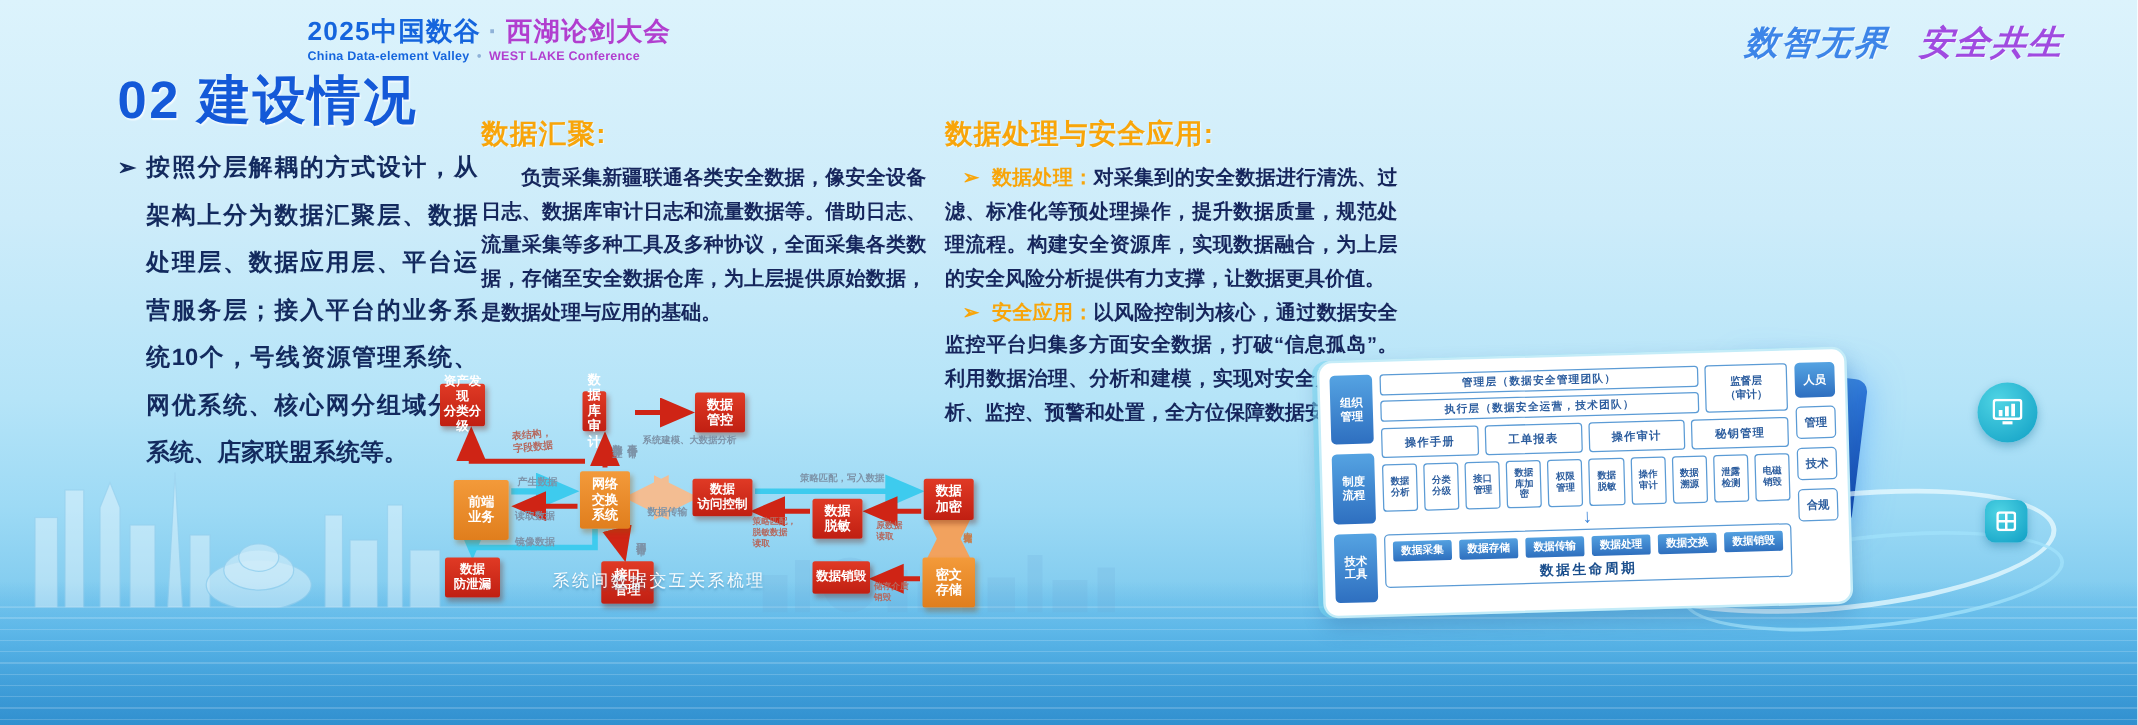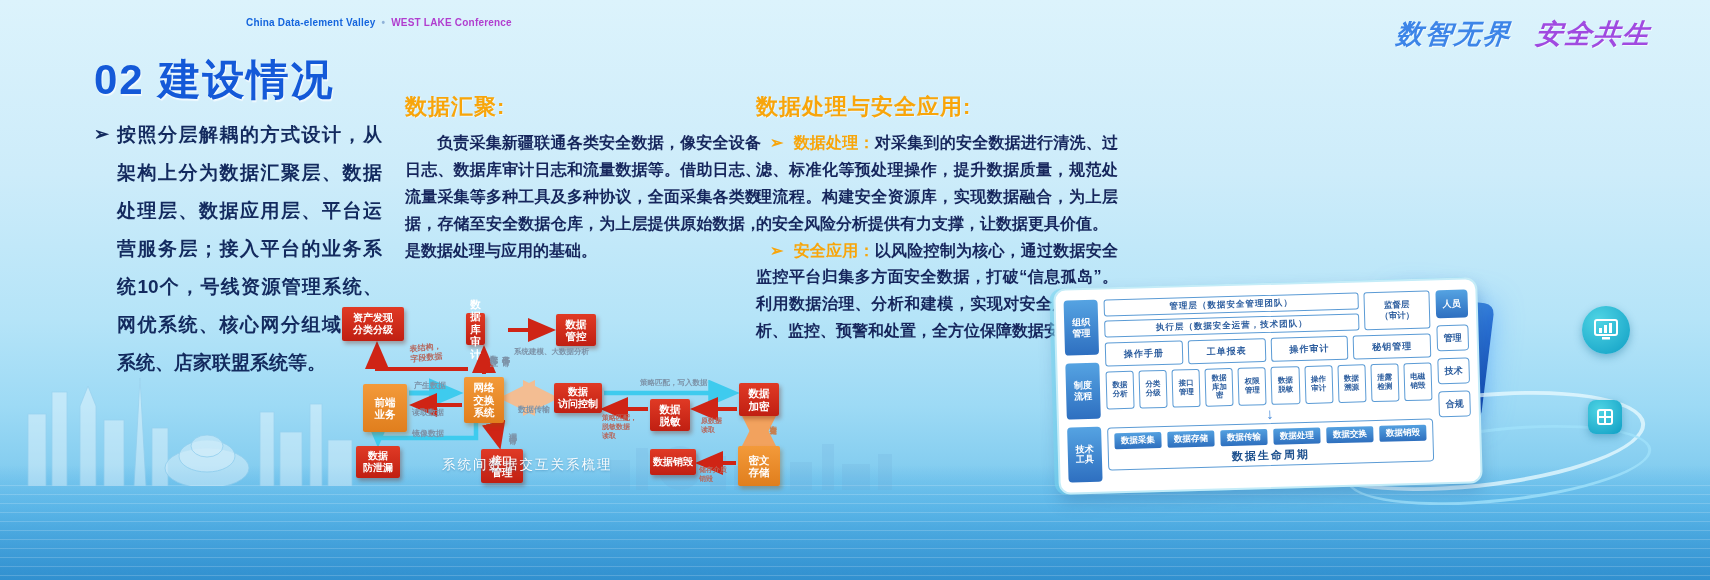--- a/index.html
+++ b/index.html
@@ -34,21 +34,21 @@
   .page-title{position:absolute;left:94px;top:52px;font-size:42px;font-weight:bold;color:#1459d8;
     letter-spacing:2px;text-shadow:1px 2px 1px rgba(255,255,255,.7);}
 
   
   .intro{position:absolute;left:94px;top:116px;width:288px;display:flex;gap:8px;}
   .intro .marker{font-size:18px;color:#132a5e;font-weight:bold;line-height:2.0;}
   .intro .txt{font-size:19px;font-weight:bold;color:#132a5e;line-height:2.0;text-align:justify;}
 
   
   .col{position:absolute;top:92px;}
-  .col.c1{left:405px;width:356px;}
+  .col.c1{left:385px;width:356px;}
   .col.c2{left:756px;width:362px;}
   .col.c3{left:1133px;width:368px;}
   .col h3{margin:0 0 8px 0;font-size:22px;color:#f8a50a;letter-spacing:1px;
     text-shadow:1px 1px 0 rgba(255,255,255,.5);}
   .col p{margin:0;font-size:16px;font-weight:bold;color:#16265c;line-height:1.68;text-align:justify;}
   .col p.indent{text-indent:2em;}
   .bullet{display:block;margin-top:4px;}
   .bullet .bm{color:#f8a50a;font-weight:bold;padding:0 10px 0 14px;}
   .bullet .bl{color:#f8a50a;font-weight:bold;}
 
@@ -141,20 +141,23 @@
         <rect x="160" y="20" width="10" height="40"></rect>
       <rect x="180" y="32" width="22" height="28"></rect>
         <rect x="212" y="14" width="12" height="46"></rect>
       <rect x="232" y="34" width="28" height="26"></rect>
         <rect x="268" y="24" width="14" height="36"></rect>
     </g>
   </svg>
 
 
   <div class="event-title">
+    <div class="event-zh">
+      <span class="ez-blue">2025中国数谷</span><span class="ez-dot">·</span><span class="ez-purple">西湖论剑大会</span>
+    </div>
     <div class="event-en">
       <span class="ez-blue">China Data-element Valley</span><span class="ez-dot">•</span><span class="ez-purple">WEST LAKE Conference</span>
     </div>
   </div>
 
   <div class="slogan">
     <span class="slg1">数智无界</span>
     <span class="slg2">安全共生</span>
   </div>
 
@@ -201,21 +204,21 @@
       <path d="M178 117 H220" stroke="#f3bd92" stroke-width="6" fill="none" marker-start="url(#mT)" marker-end="url(#mT)"></path>
       <path d="M164 143 L169 163" stroke="#cf2415" stroke-width="4" fill="none" marker-end="url(#mR)"></path>
       <path d="M146 142 V157 H48 V160" stroke="#3ecbee" stroke-width="4.5" fill="none" marker-end="url(#mC)"></path>
       <path d="M274 112 H403" stroke="#3ecbee" stroke-width="4.5" fill="none" marker-end="url(#mC)"></path>
       <path d="M407 128 H366" stroke="#cf2415" stroke-width="4" fill="none" marker-end="url(#mR)"></path>
       <path d="M318 128 H276" stroke="#cf2415" stroke-width="4" fill="none" marker-end="url(#mR)"></path>
       <path d="M429 140 V160" stroke="#f2a25e" stroke-width="6" fill="none" marker-start="url(#mO)" marker-end="url(#mO)"></path>
       <path d="M406 182 H371" stroke="#cf2415" stroke-width="4" fill="none" marker-end="url(#mR)"></path>
     </svg>
 
-    <div class="fnode" style="left:12px;top:26px;width:62px;height:34px;font-size:10px">资产发现
+    <div class="fnode" style="left:22px;top:26px;width:36px;height:34px;font-size:10px">资产发现
 分类分级</div>
     <div class="fnode" style="left:136px;top:32px;width:19px;height:32px">数据库
 审计</div>
     <div class="fnode" style="left:226px;top:33px;width:40px;height:32px">数据
 管控</div>
     <div class="fnode org" style="left:33px;top:103px;width:44px;height:48px">前端
 业务</div>
     <div class="fnode org" style="left:134px;top:96px;width:40px;height:46px">网络
 交换
 系统</div>

